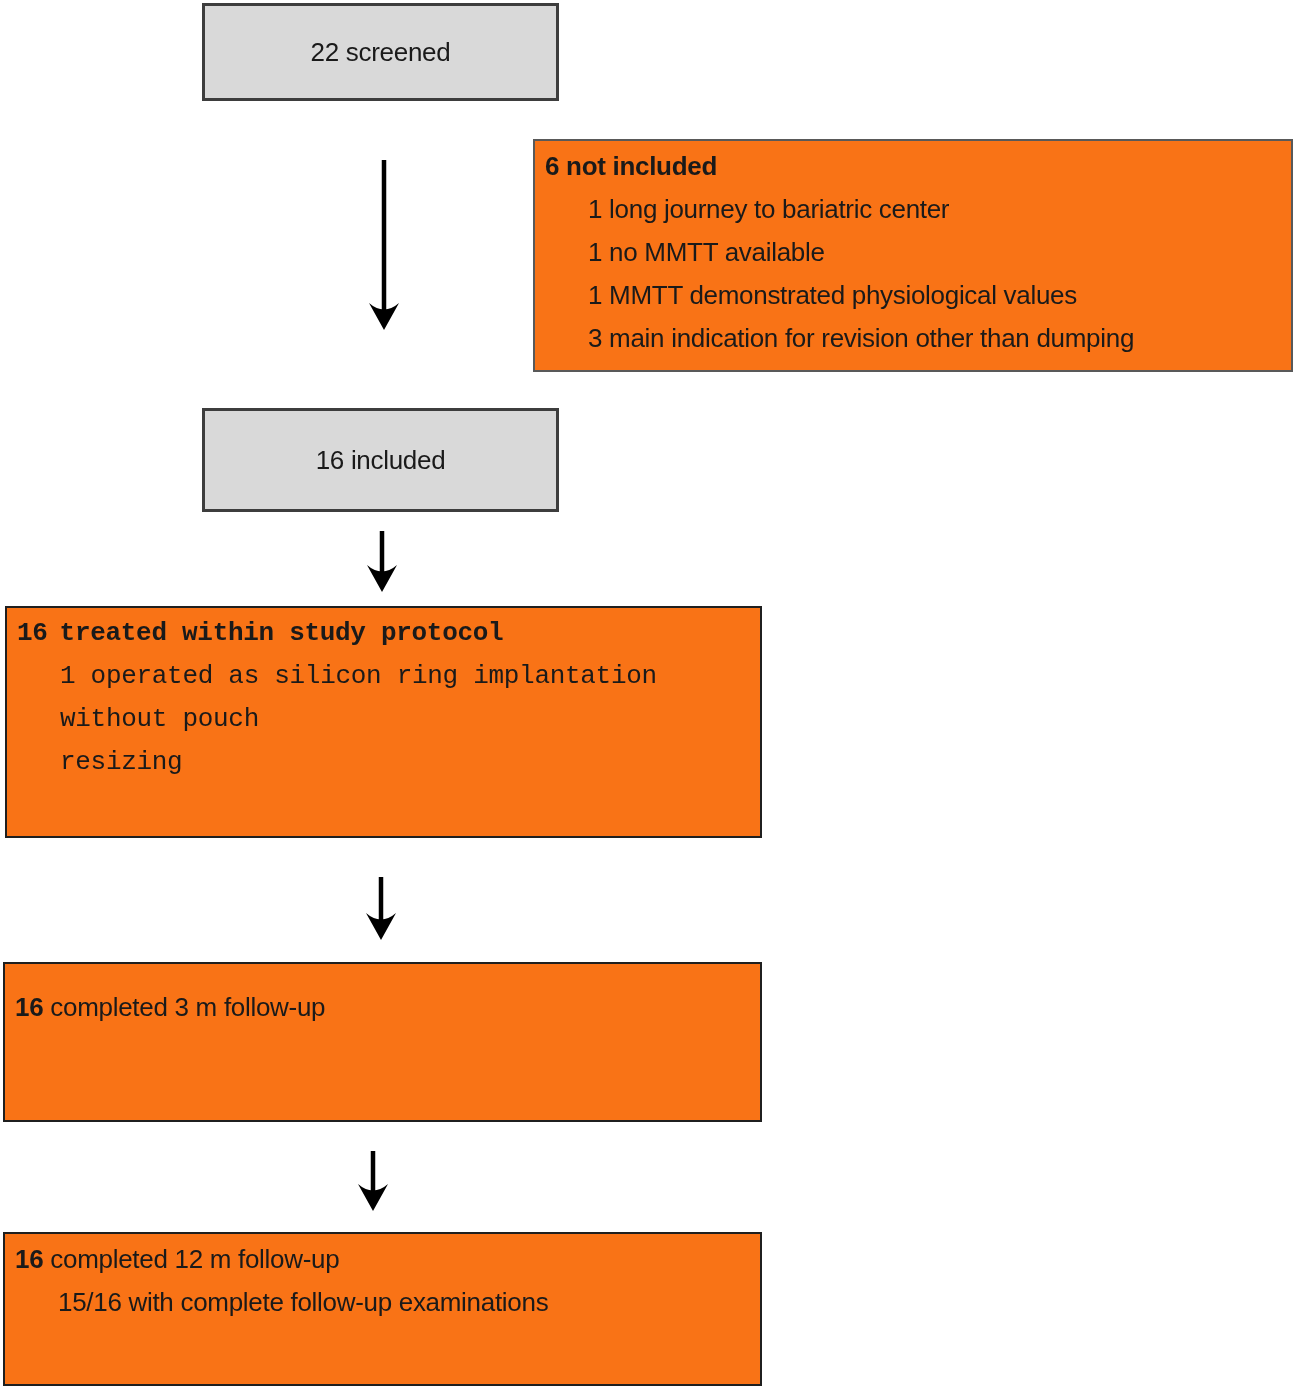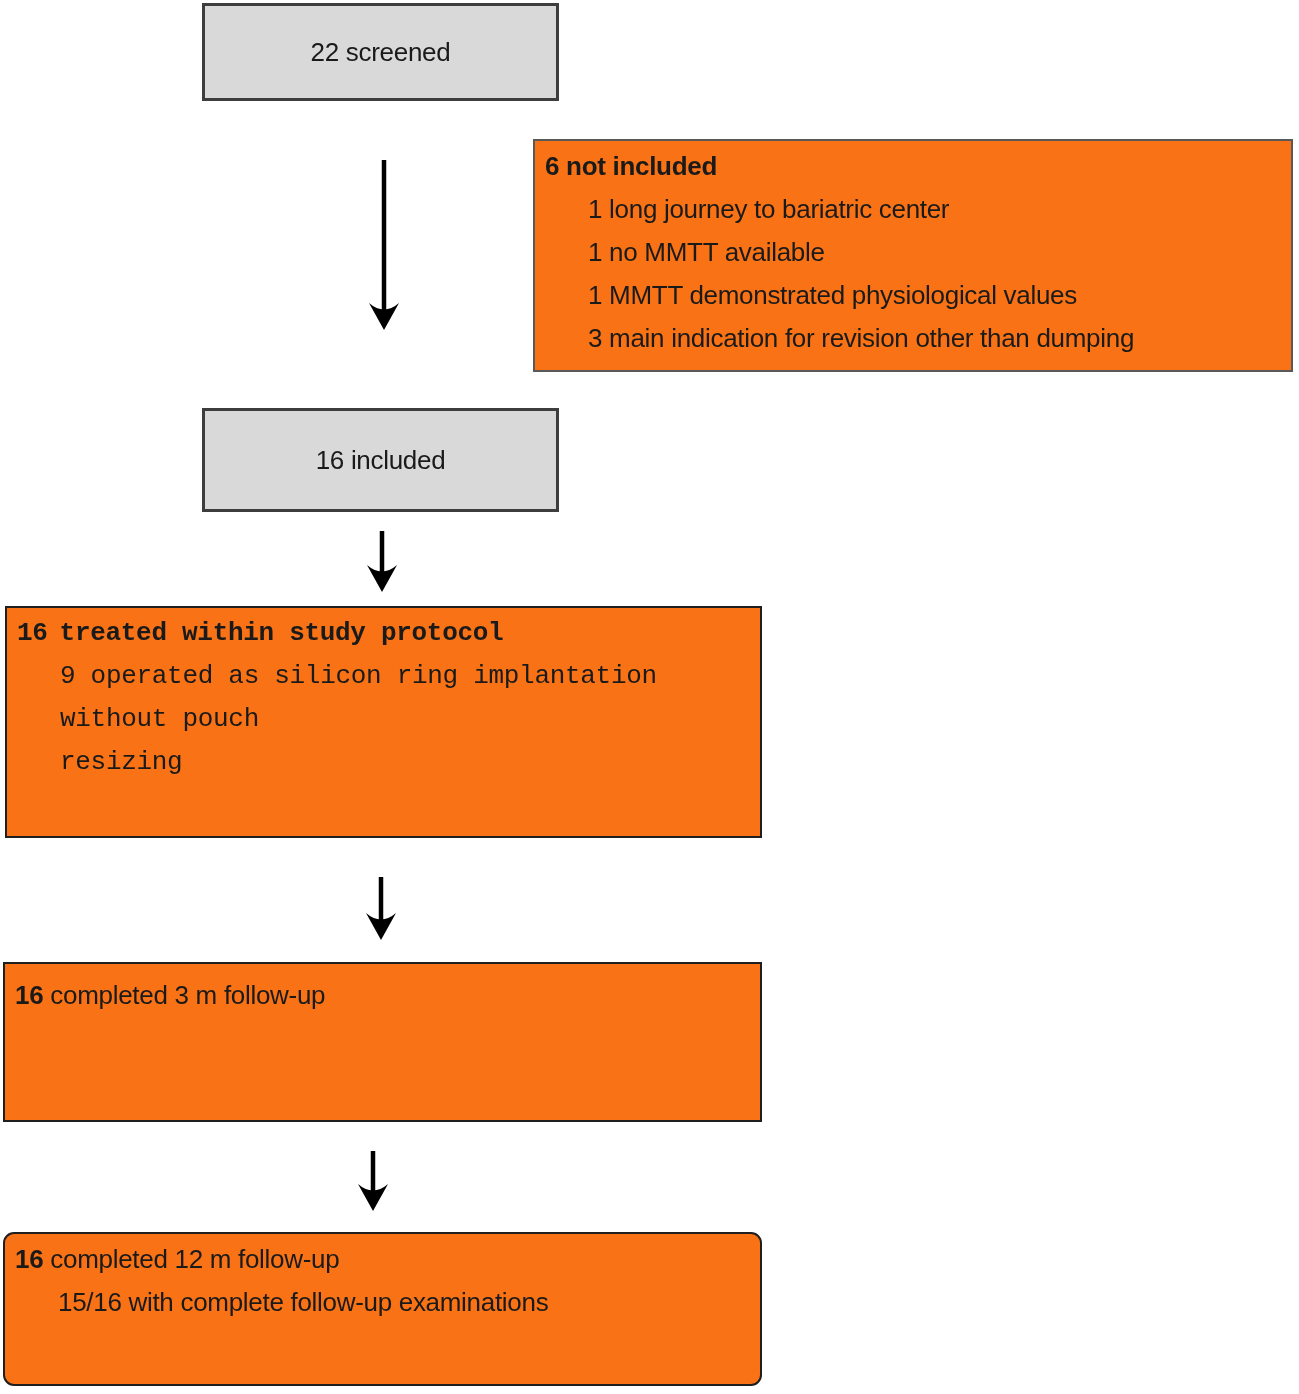--- a/index.html
+++ b/index.html
@@ -37,22 +37,22 @@
 
   .outline-box {
     border: 2px solid #1f1f1f;
     padding: 4px 10px 4px 10px;
   }
   .not-included-box {
     left: 533px; top: 139px; width: 760px; height: 233px;
     border-color: #595959;
   }
   .protocol-box { left: 5px; top: 606px; width: 757px; height: 232px; font-family: Liberation Mono, monospace; }
-  .followup3-box { left: 3px; top: 962px; width: 759px; height: 160px; padding-top: 10px; }
-  .followup12-box { left: 3px; top: 1232px; width: 759px; height: 154px; border-radius: 11px; }
+  .followup3-box { left: 3px; top: 962px; width: 759px; height: 160px; padding-top: 22px; }
+  .followup12-box { left: 3px; top: 1232px; width: 759px; height: 154px; }
 
   .box-heading { font-weight: bold; }
   .count { font-weight: bold; }
   .count-gap { margin-right: 7px; }
   .count-gap-wide { margin-right: 12px; }
   .sub-item {
     padding-left: 43px;
     white-space: pre-line;
   }
   .flow-arrow { position: absolute; display: block; }
@@ -85,21 +85,21 @@
 
   <svg class="flow-arrow" style="left:360px; top:530px;" width="44" height="63" viewBox="0 0 44 63">
     <line x1="22" y1="1" x2="22" y2="43" stroke="#000000" stroke-width="4.5"></line>
     <path d="M22,62 L7,35 Q22,48 37,35 Z" fill="#000000"></path>
   </svg>
 
   <div class="box outline-box protocol-box">
     <div class="box-heading">
       <span class="count count-gap-wide">16</span><span>treated within study protocol</span>
     </div>
-    <div class="sub-item">9 operated as silicon ring implantation without pouch
+    <div class="sub-item">1 operated as silicon ring implantation without pouch
 resizing</div>
   </div>
 
   <svg class="flow-arrow" style="left:359px; top:876px;" width="44" height="65" viewBox="0 0 44 65">
     <line x1="22" y1="1" x2="22" y2="45" stroke="#000000" stroke-width="4.5"></line>
     <path d="M22,64 L7,37 Q22,50 37,37 Z" fill="#000000"></path>
   </svg>
 
   <div class="box outline-box followup3-box">
     <div>

